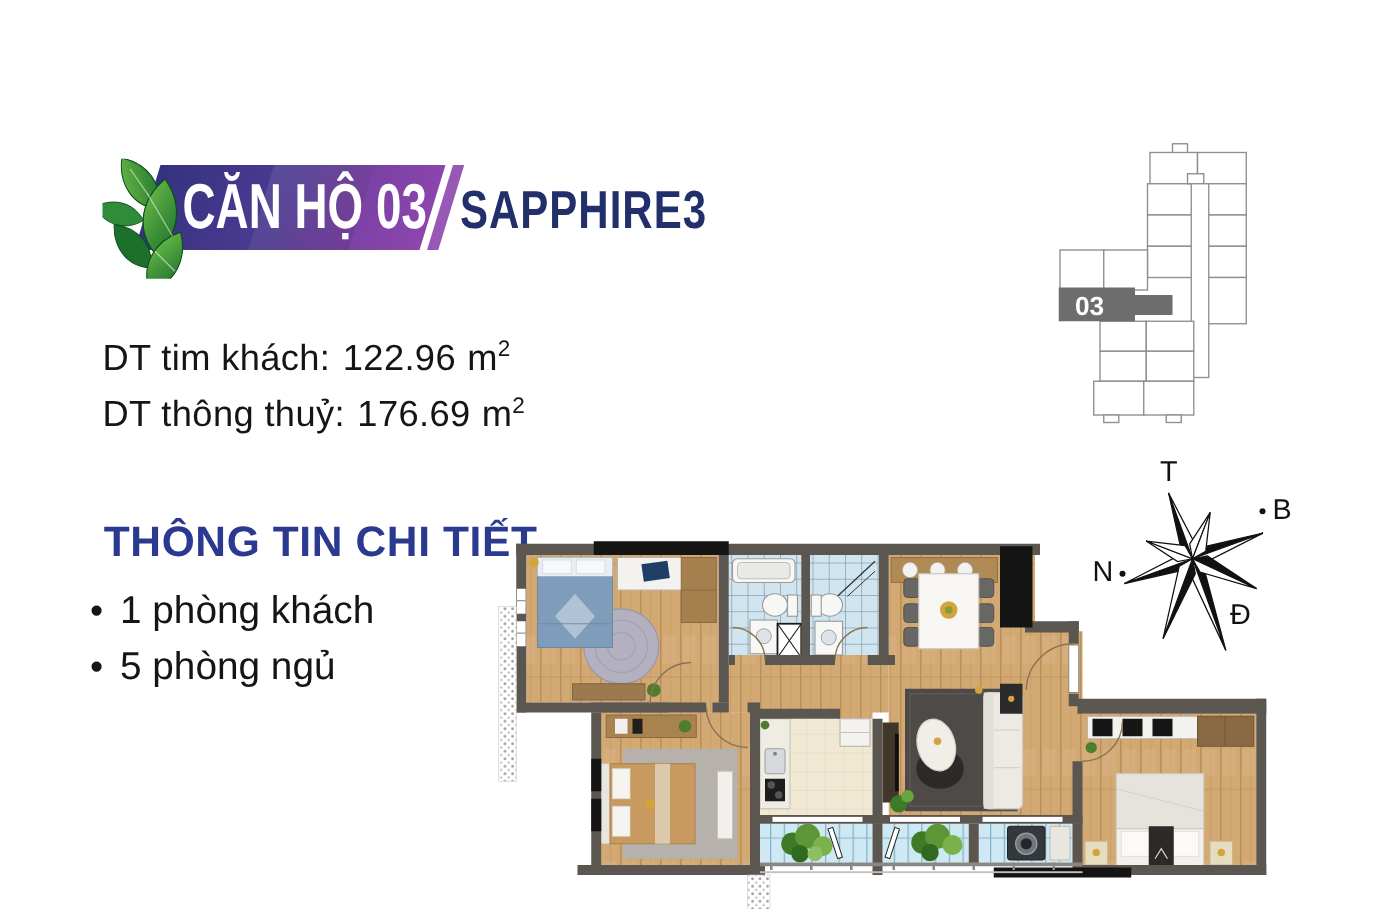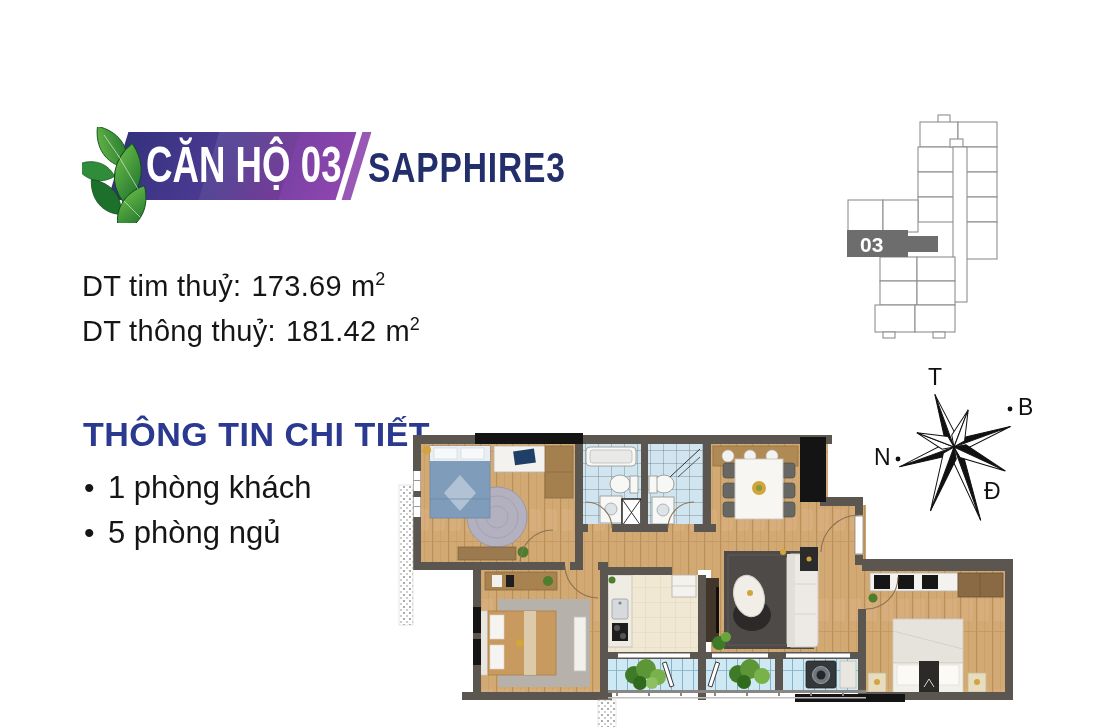--- a/index.html
+++ b/index.html
@@ -22,21 +22,21 @@
   .leaves{position:absolute;left:82px;top:80px;z-index:3;}
   
   .areas{position:absolute;left:82px;top:210px;color:#151515;font-size:29px;letter-spacing:.3px;}
   .area-line{height:45px;line-height:45px;white-space:nowrap;}
   .area-line .val{margin-left:10px;}
   .area-line .unit{margin-left:9px;}
   .area-line sup{font-size:18px;}
   
   .detail-heading{position:absolute;left:83px;top:368px;color:var(--headblue);
     font-size:34px;font-weight:700;letter-spacing:.5px;}
-  .detail-list{position:absolute;left:84px;top:418px;font-size:31px;color:#151515;}
+  .detail-list{position:absolute;left:72px;top:418px;font-size:31px;color:#151515;}
   .detail-item{height:45px;line-height:45px;white-space:nowrap;}
   .detail-item .blt{display:inline-block;width:24px;font-size:30px;}
   
   svg text{font-family:"Liberation Sans",sans-serif;}
   .wall{fill:var(--wall);}
   .blackw{fill:var(--blackw);}
   .arc{stroke:#8a7355;stroke-width:1.1;fill:none;}
   .fixt{fill:#f7f7f5;stroke:#9a9a98;stroke-width:.9;}
   .keyu{fill:#fff;stroke:var(--keygrey);stroke-width:1.1;}
 </style>
@@ -66,24 +66,24 @@
     </g>
     <g stroke="#ffffff" stroke-width="1" opacity=".55">
       <line x1="22" y1="8" x2="38" y2="31"></line>
         <line x1="36" y1="28" x2="56" y2="62"></line>
         <line x1="42" y1="74" x2="58" y2="90"></line>
     </g>
   </svg>
 
   <div class="areas">
     <div class="area-line">
-      <span>DT tim thuỷ:</span><span class="val">173.69</span><span class="unit">m</span><sup>2</sup>
+      <span>DT tim khách:</span><span class="val">122.96</span><span class="unit">m</span><sup>2</sup>
     </div>
     <div class="area-line">
-      <span>DT thông thuỷ:</span><span class="val">181.42</span><span class="unit">m</span><sup>2</sup>
+      <span>DT thông thuỷ:</span><span class="val">176.69</span><span class="unit">m</span><sup>2</sup>
     </div>
   </div>
 
   <div class="detail-heading">THÔNG TIN CHI TIẾT</div>
   <div class="detail-list">
     <div class="detail-item"><span class="blt">•</span><span>1 phòng khách</span></div>
     <div class="detail-item"><span class="blt">•</span><span>5 phòng ngủ</span></div>
   </div>
 
   <svg style="position:absolute;left:838px;top:56px" width="212" height="252" viewBox="0 0 212 252">

